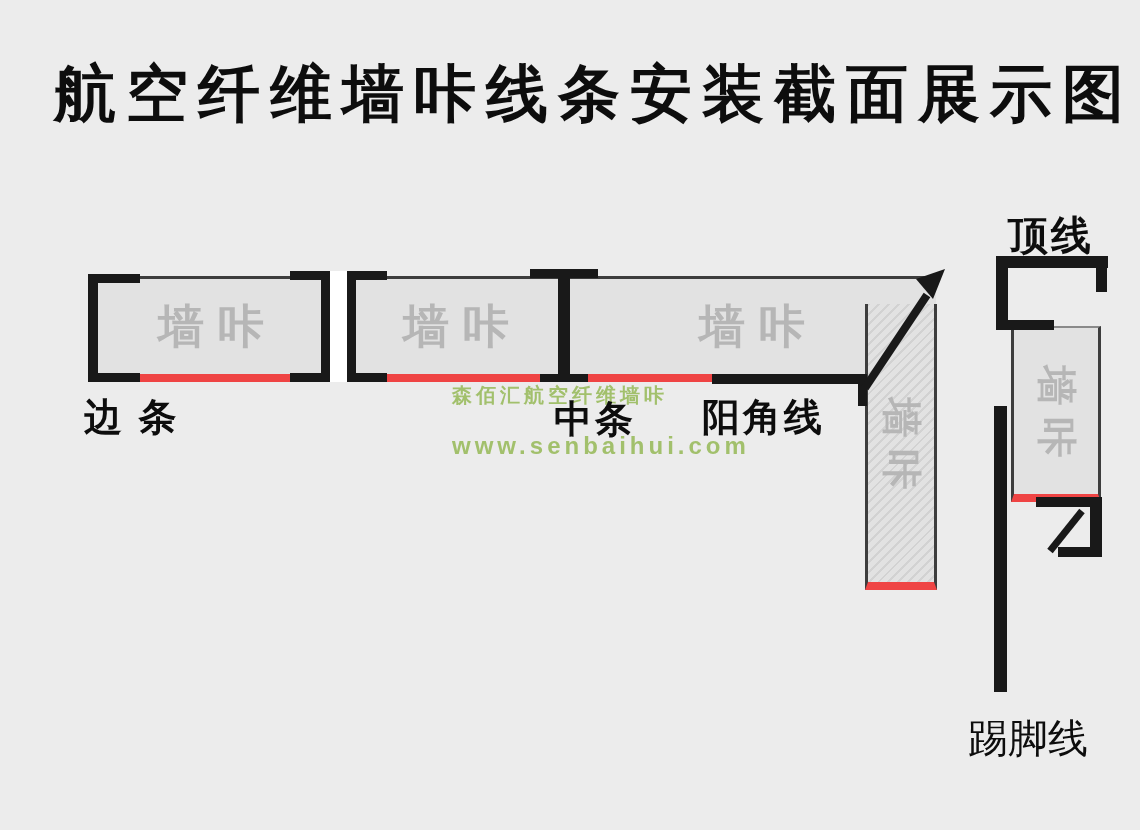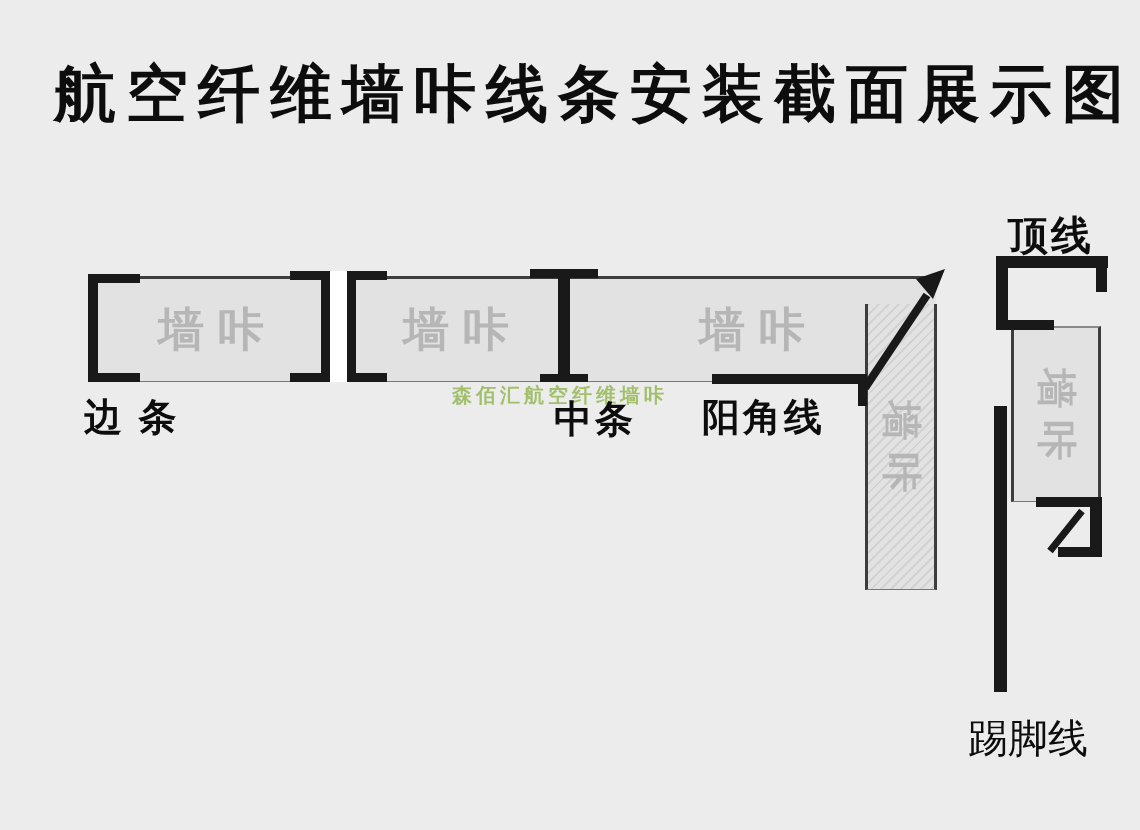--- a/index.html
+++ b/index.html
@@ -17,21 +17,21 @@
     text-align:center;
     font-size:62px; font-weight:900; letter-spacing:10px;
     color: var(--label-text, #0d0d0d);
     white-space:nowrap;
   }
 
   .panel {
     position:absolute; z-index:1;
     background: var(--panel-fill, #e2e2e2);
     border-top:3px solid #3d3d3d;
-    border-bottom:1px solid #ef4444;
+    border-bottom:8px solid #ef4444;
     display:flex; align-items:center; justify-content:center;font-family:Liberation Mono, monospace;
   }
   .panel .wm {
     font-size:46px; font-weight:700; letter-spacing:14px; padding-left:14px;
     color: var(--panel-text, #b6b6b6);
     white-space:nowrap;
   }
   .panel.vertical { z-index:2; border-left:3px solid #3d3d3d; border-right:3px solid #3d3d3d; }
   .panel.vertical .wm { transform:rotate(90deg); font-size:40px; letter-spacing:12px; padding-left:12px; }
   .hatch {
@@ -143,14 +143,15 @@
   <div class="lbl" style="left:60px; top:384px;">边 条</div>
   <div class="lbl" style="left:530px; top:386px;">中条</div>
   <div class="lbl" style="left:678px; top:384px;">阳角线</div>
   <div class="lbl big" style="left:984px; top:200px;">顶线</div>
 
   <div class="bottom-right-labels">
     <div>踢脚线</div>
   </div>
 
   <div class="watermark brand">森佰汇航空纤维墙咔</div>
+  <div class="watermark url">www.senbaihui.com</div>
 
 </div>
 
 </body></html>

